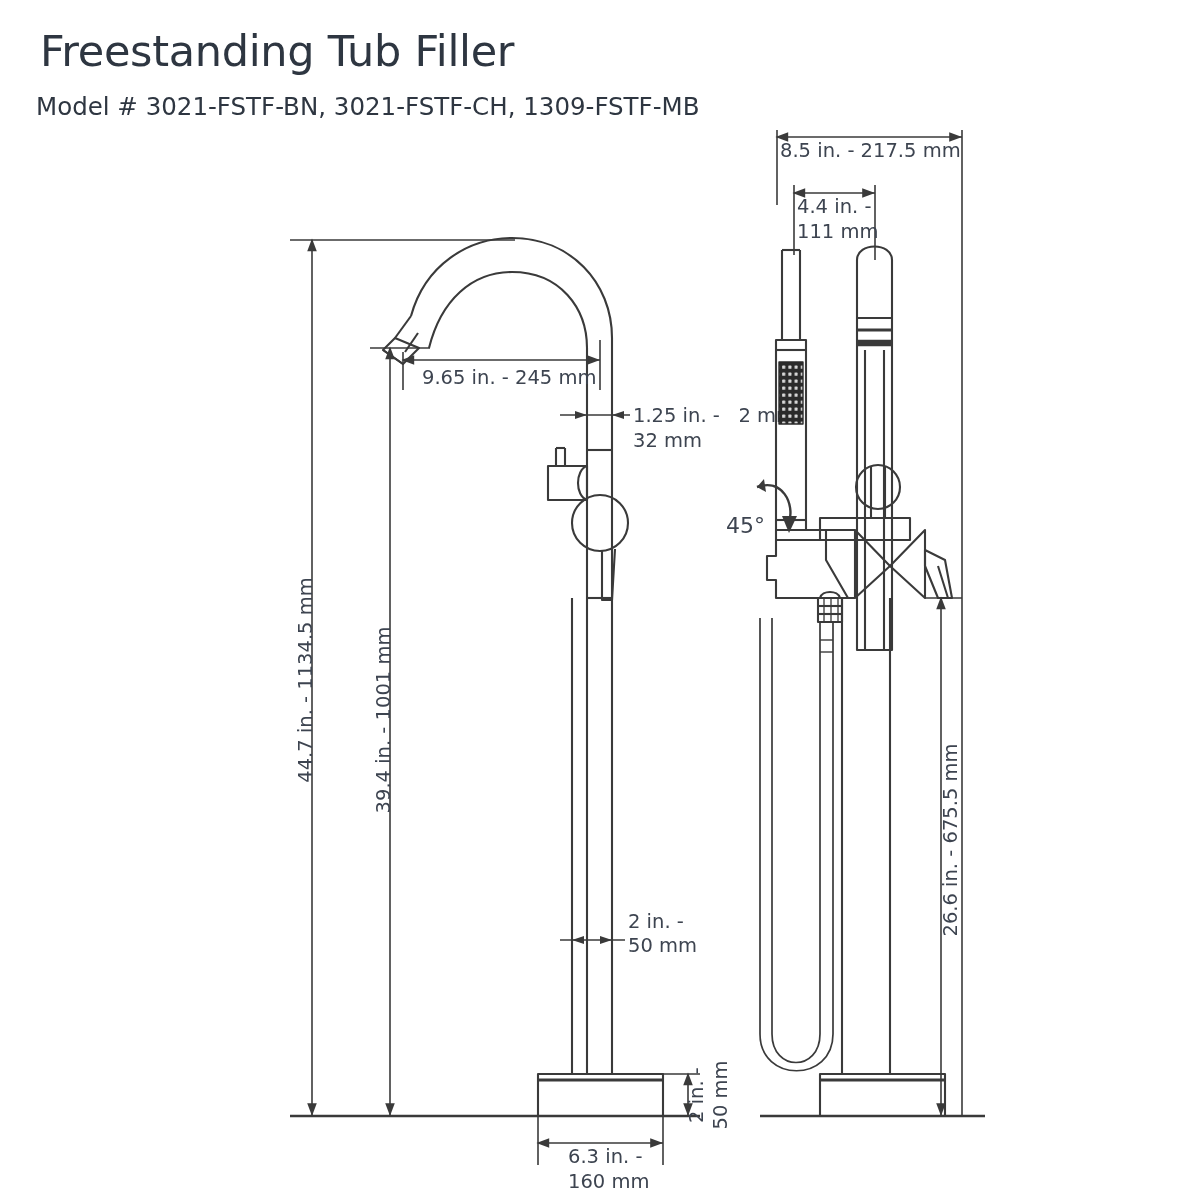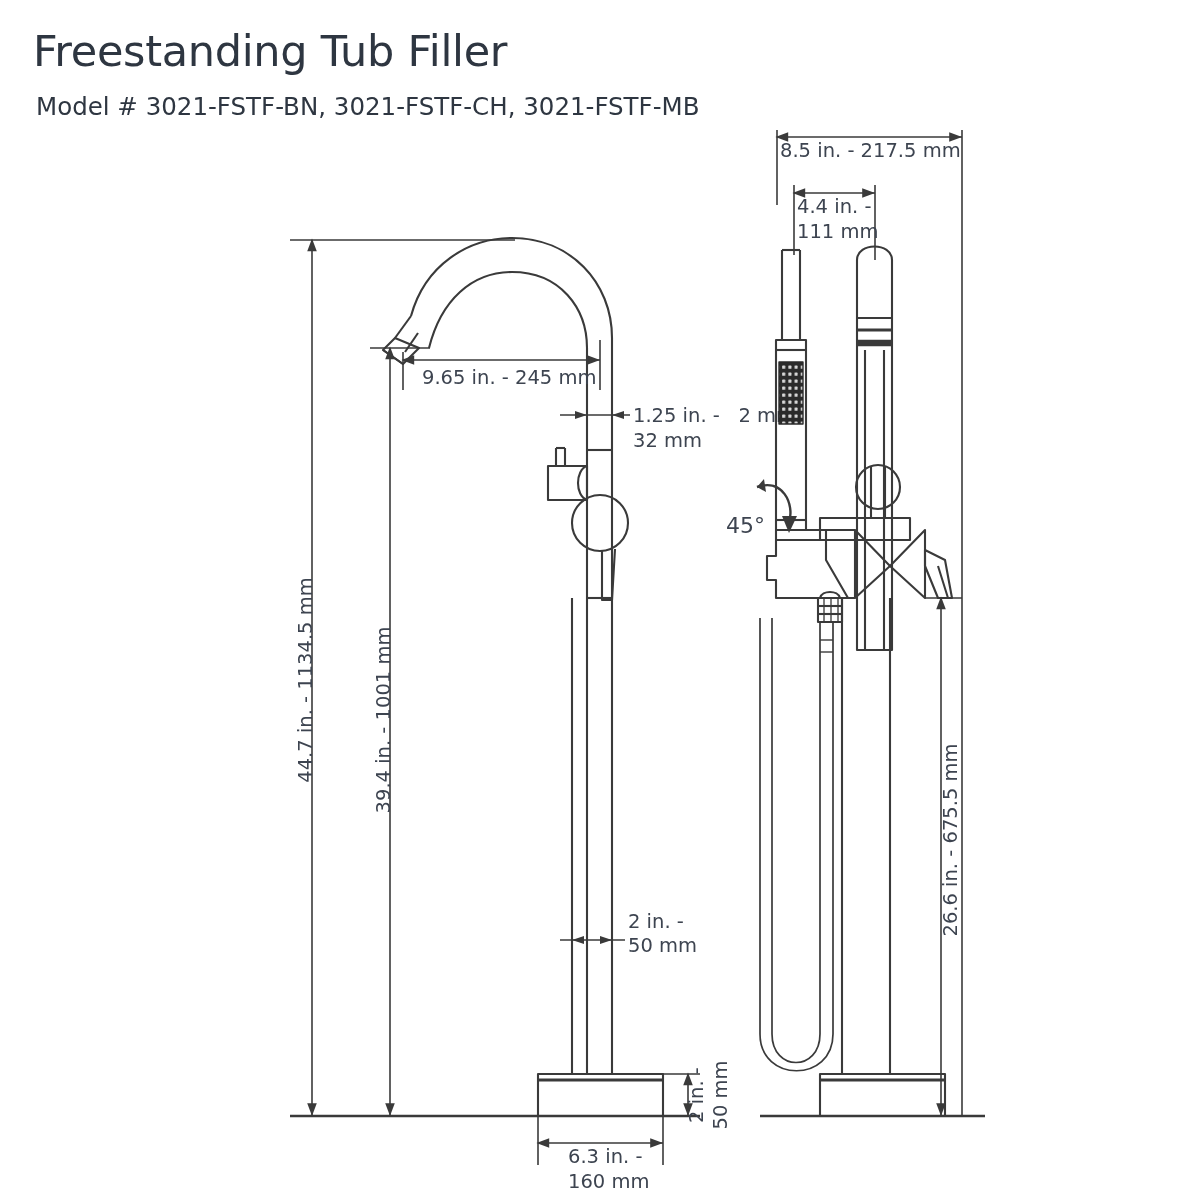--- a/index.html
+++ b/index.html
@@ -10,21 +10,21 @@
   #page {
     position: relative;
     width: 1200px;
     height: 1200px;
     background: #ffffff;
     font-family: "DejaVu Sans", "Liberation Sans", sans-serif;
     overflow: hidden;
   }
   #title {
     position: absolute;
-    left: 33px;
+    left: 40px;
     top: 26px;
     font-size: 43px;
     color: #2e3641;
     letter-spacing: -0.3px;
     white-space: nowrap;
   }
   #model {
     position: absolute;
     left: 36px;
     top: 92px;
@@ -49,21 +49,21 @@
     font-size: 22px;
     fill: #3d4450;
   }
 </style>
 </head>
 <body>
 
 <div id="page">
 
   <div id="title">Freestanding Tub Filler</div>
-  <div id="model">Model # 3021-FSTF-BN, 3021-FSTF-CH, 3021-FSTF-MB</div>
+  <div id="model">Model # 3021-FSTF-BN, 3021-FSTF-CH, 1309-FSTF-MB</div>
 
   <svg id="drawing" viewBox="0 0 1200 1200">
     <defs>
       <marker id="arrEnd" markerWidth="9" markerHeight="9" refX="8" refY="3" orient="auto" markerUnits="strokeWidth">
         <path d="M0,0 L8,3 L0,6 z" fill="#3a3a3a"></path>
       </marker>
       <marker id="arrStart" markerWidth="9" markerHeight="9" refX="1" refY="3" orient="auto" markerUnits="strokeWidth">
         <path d="M8,0 L0,3 L8,6 z" fill="#3a3a3a"></path>
       </marker>
       <pattern id="perfPattern" x="0" y="0" width="6.2" height="7" patternUnits="userSpaceOnUse">

